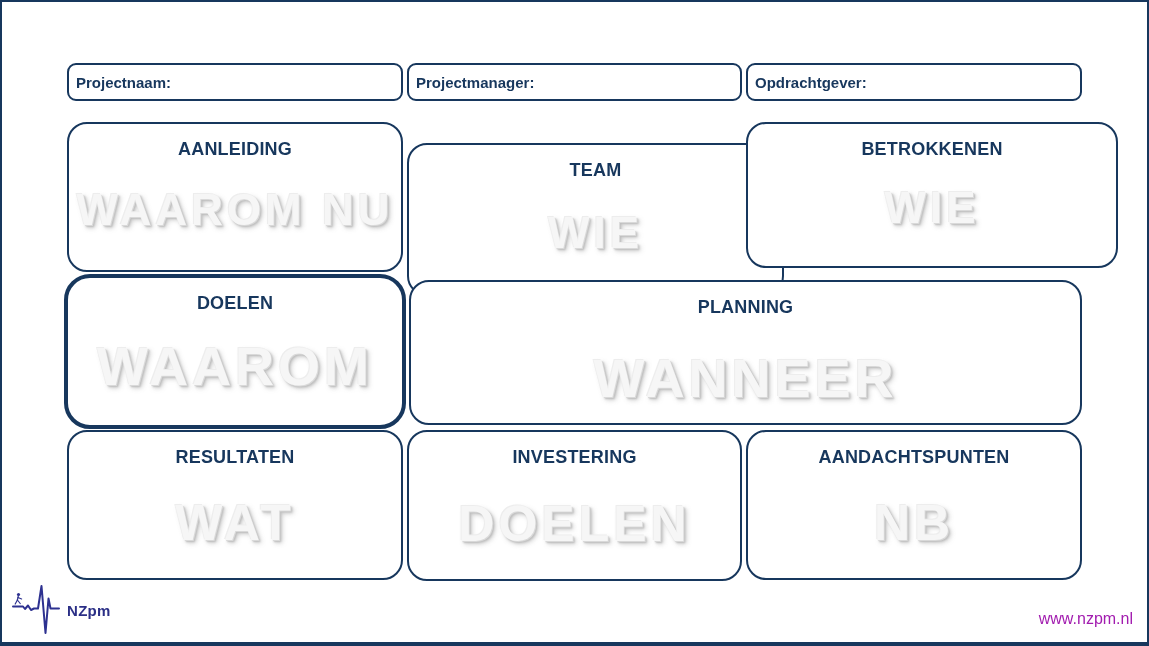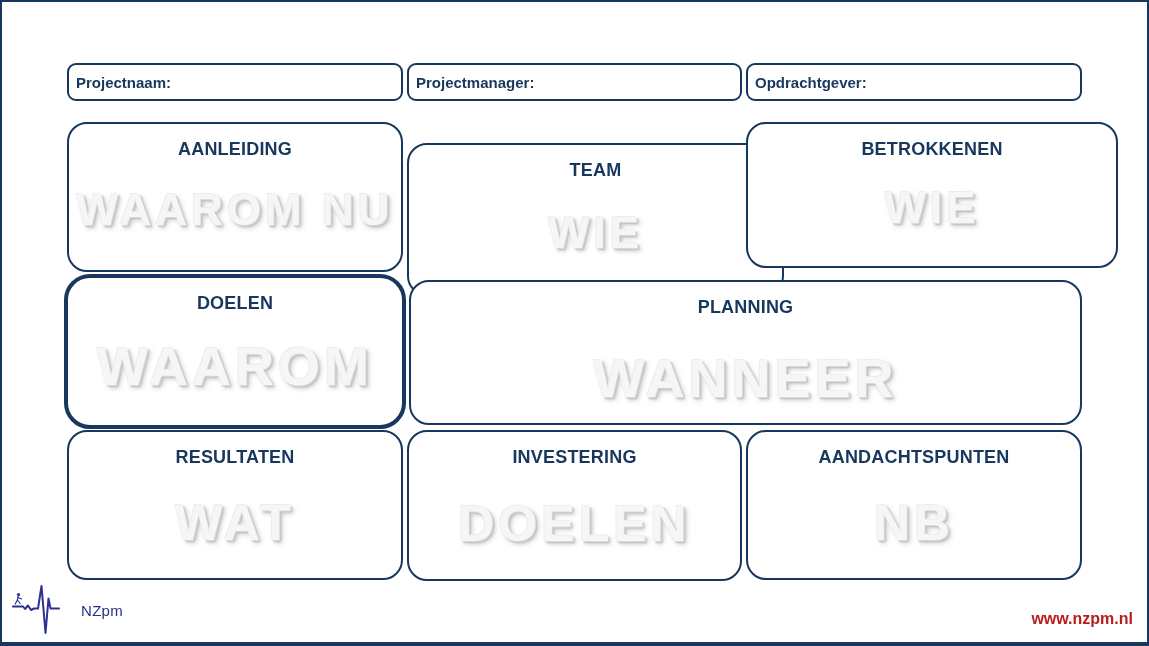--- a/index.html
+++ b/index.html
@@ -97,33 +97,33 @@
   
   .logo {
     position: absolute;
     left: 12px;
     top: 583px;
     display: flex;
     align-items: center;
   }
   .logo svg { display: block; }
   .logo-text {
-    font-weight: normal;
+    font-weight: bold;
     font-size: 15px;
     color: #2b2f86;
-    margin-left: 17px;
+    margin-left: 3px;
     letter-spacing: 0.3px;
   }
   .site-url {
     position: absolute;
     right: 16px;
     top: 610px;
-    font-weight: bold;
+    font-weight: normal;
     font-size: 16px;
-    color: #b91c1c;
+    color: #a21caf;
     white-space: nowrap;
   }
 </style>
 </head>
 <body>
 
 <div id="page">
   <div class="page-frame"></div>
 
   <div class="field f1">

